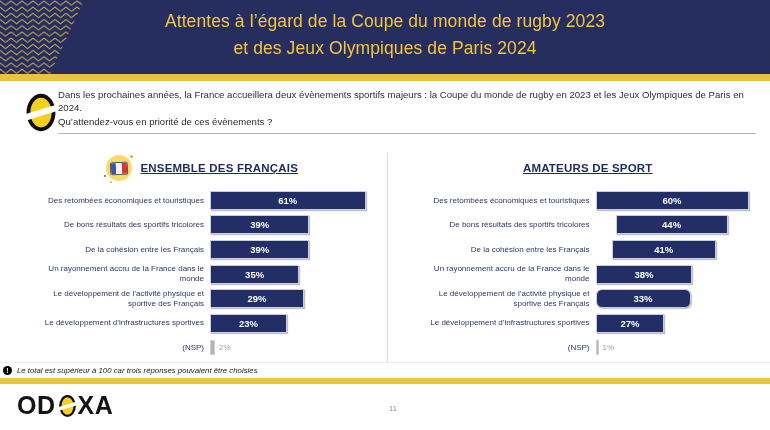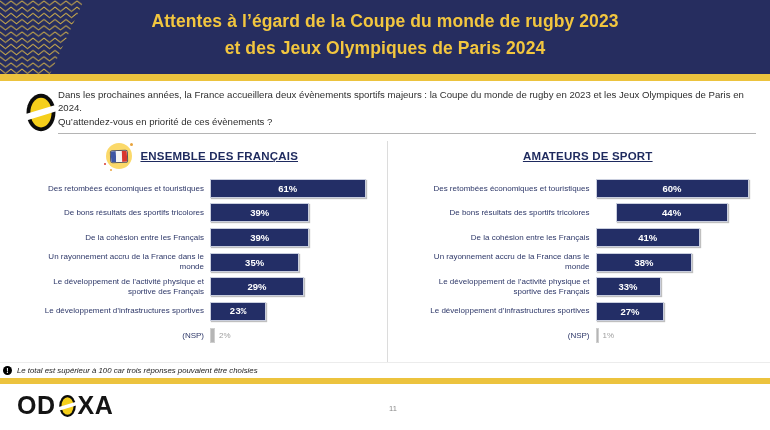--- a/index.html
+++ b/index.html
@@ -4,33 +4,33 @@
 <style>
   * { margin:0; padding:0; box-sizing:border-box; }
   html,body { width:770px; height:430px; background:#fff; overflow:hidden;
               font-family:"Liberation Sans", sans-serif; }
   .slide { width:770px; height:430px; position:relative; background:#fff; display:flex; flex-direction:column; }
 
   
   .topbar { height:74px; background:#262d5f; position:relative; overflow:hidden; flex:0 0 auto; }
   .chevrons { position:absolute; left:0; top:0; }
   .title-wrap { position:relative; text-align:center; padding-top:8px; }
-  .title-line { color:#f2c63f; font-weight:bold; font-size:17.5px; line-height:27px; letter-spacing:0.1px; }
+  .title-line { color:#f2c63f; font-weight:normal; font-size:17.5px; line-height:27px; letter-spacing:0.1px; }
   .rule { width:100%; flex:0 0 auto; background:#ecc33e; }
   .rule.top { height:7px; }
   .rule.bottom { height:6px; }
 
   
   .question { height:54px; display:flex; align-items:flex-start; padding:7px 14px 0 24px; flex:0 0 auto; }
   .q-glyph { flex:0 0 auto; margin-top:2px; }
   .q-text { flex:1; border-bottom:1px solid #b4b4b4; padding-bottom:5px; min-height:44px; }
   .q-text p { font-size:9.6px; line-height:1.4; color:#2f2f2f; }
 
   
-  .panels { flex:0 0 auto; height:228px; display:flex; padding:4px 8px 0 28px; border-bottom:1px solid #ececec; }
+  .panels { flex:0 0 auto; height:228px; display:flex; padding:16px 8px 0 28px; border-bottom:1px solid #ececec; }
   .panel { flex:1; display:flex; flex-direction:column; min-width:0; }
   .panel-head { height:34px; display:flex; align-items:center; justify-content:center; gap:8px; }
   .panel-title { font-weight:bold; font-size:11.5px; color:#1e2a5e; text-decoration:underline; letter-spacing:0.2px; }
   .vdivider { width:1px; background:#dcdcdc; margin:2px 4px 0 10px; flex:0 0 auto; }
   .panel.right { padding-left:22px; }
 
   .flag-badge { position:relative; width:26px; height:26px; border-radius:50%;
                 background:#fbd96a; display:flex; align-items:center; justify-content:center; }
   .flag { width:18px; height:13px; border-radius:2.5px; overflow:hidden; display:flex;
           border:1px solid #56565e; transform:rotate(-2deg); background:#fff; }
@@ -137,21 +137,21 @@
           </div>
           <div class="row">
             <div class="rowlabel">Le développement de l’activité physique et sportive des Français</div>
             <div class="barwrap">
               <div class="bar" style="width: 94px;">29%</div>
             </div>
           </div>
           <div class="row">
             <div class="rowlabel">Le développement d’infrastructures sportives</div>
             <div class="barwrap">
-              <div class="bar" style="width: 56px; font-family: Liberation Mono, monospace;">23%</div>
+              <div class="bar" style="width: 77px;">23%</div>
             </div>
           </div>
           <div class="row">
             <div class="rowlabel">(NSP)</div>
             <div class="barwrap">
               <div class="bar nsp" style="width: 5.1px;"></div>
               <span class="nspval">2%</span>
             </div>
           </div>
         </div>
@@ -172,33 +172,33 @@
           </div>
           <div class="row">
             <div class="rowlabel">De bons résultats des sportifs tricolores</div>
             <div class="barwrap">
               <div class="bar" style="width: 112.2px; margin-left: 20px;">44%</div>
             </div>
           </div>
           <div class="row">
             <div class="rowlabel">De la cohésion entre les Français</div>
             <div class="barwrap">
-              <div class="bar" style="width: 104.55px;">41%</div>
+              <div class="bar" style="width: 104.55px; margin-left: 16px;">41%</div>
             </div>
           </div>
           <div class="row">
             <div class="rowlabel">Un rayonnement accru de la France dans le monde</div>
             <div class="barwrap">
               <div class="bar" style="width: 96.9px;">38%</div>
             </div>
           </div>
           <div class="row">
             <div class="rowlabel">Le développement de l’activité physique et sportive des Français</div>
             <div class="barwrap">
-              <div class="bar" style="width: 65px;">33%</div>
+              <div class="bar" style="width: 95px; border-radius: 6px;">33%</div>
             </div>
           </div>
           <div class="row">
             <div class="rowlabel">Le développement d’infrastructures sportives</div>
             <div class="barwrap">
               <div class="bar" style="width: 68.85px;">27%</div>
             </div>
           </div>
           <div class="row">
             <div class="rowlabel">(NSP)</div>

